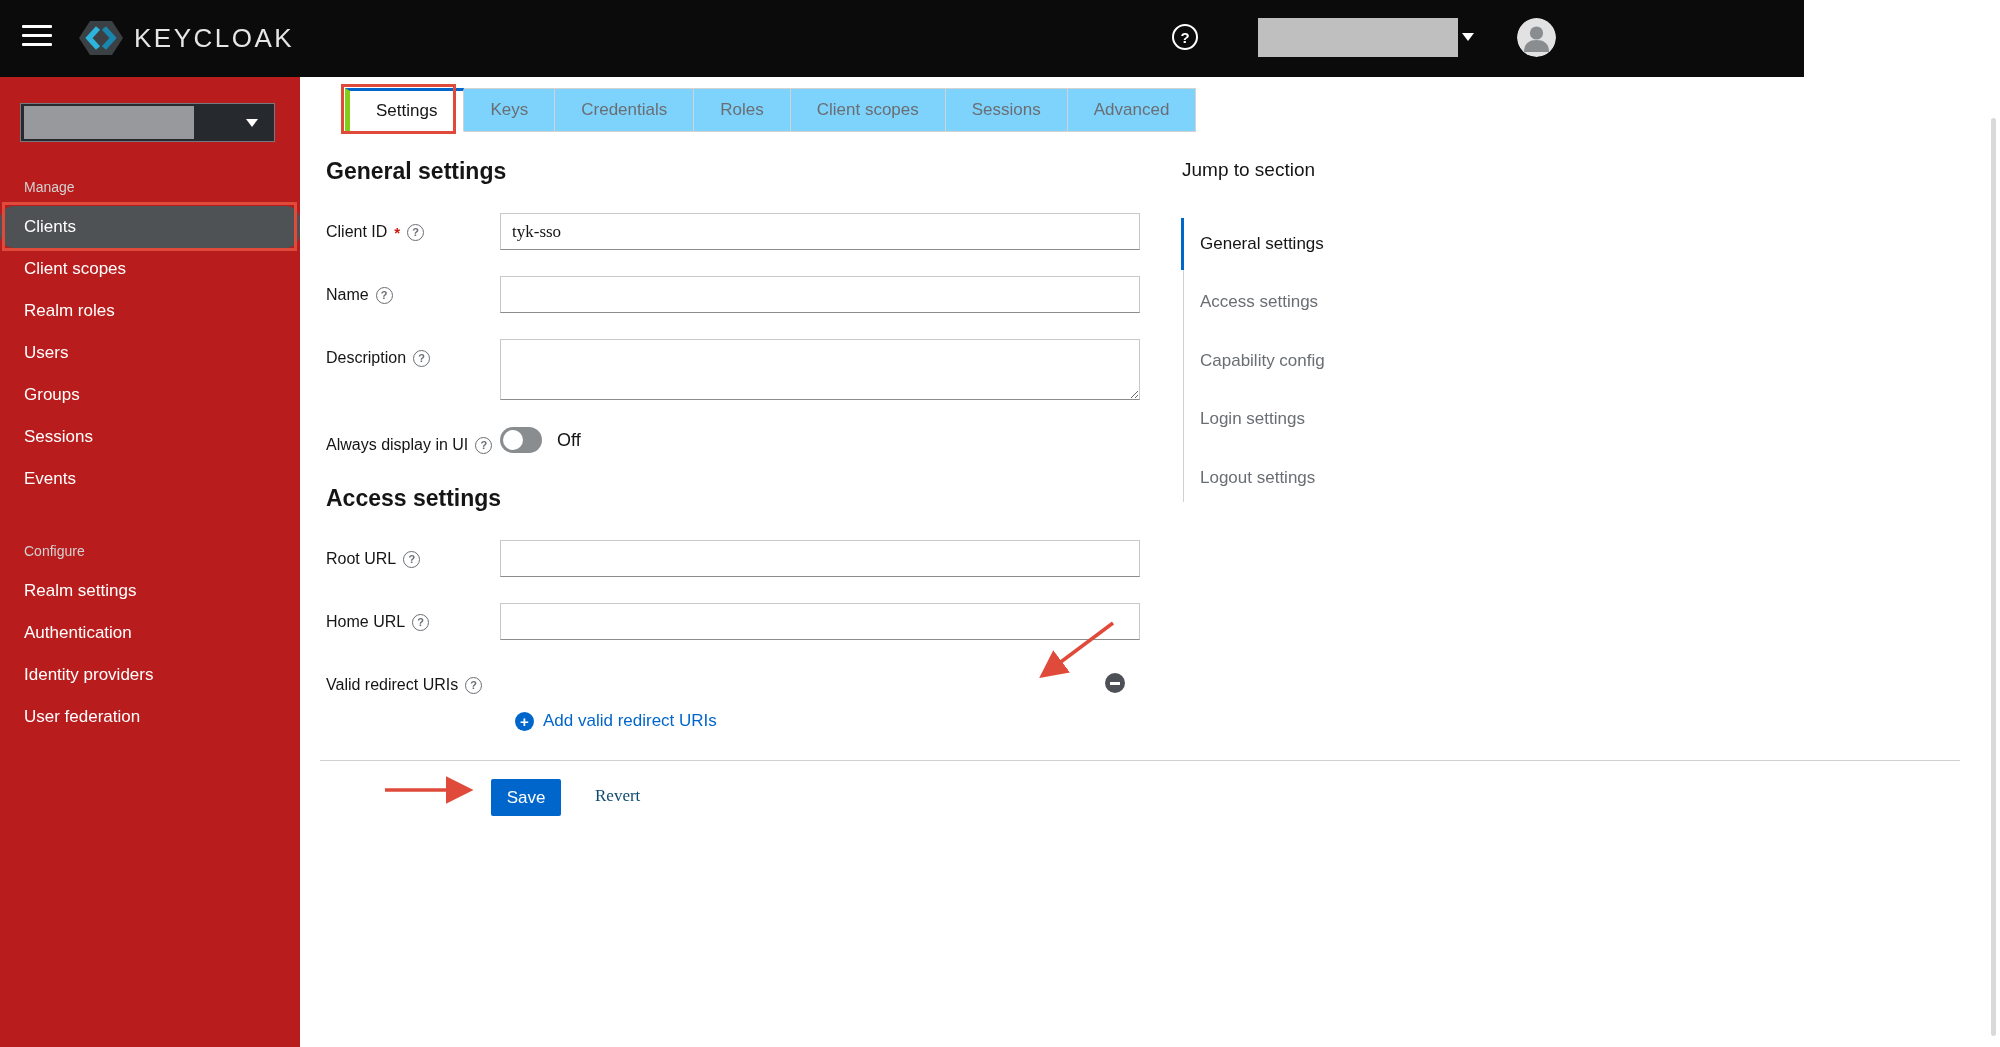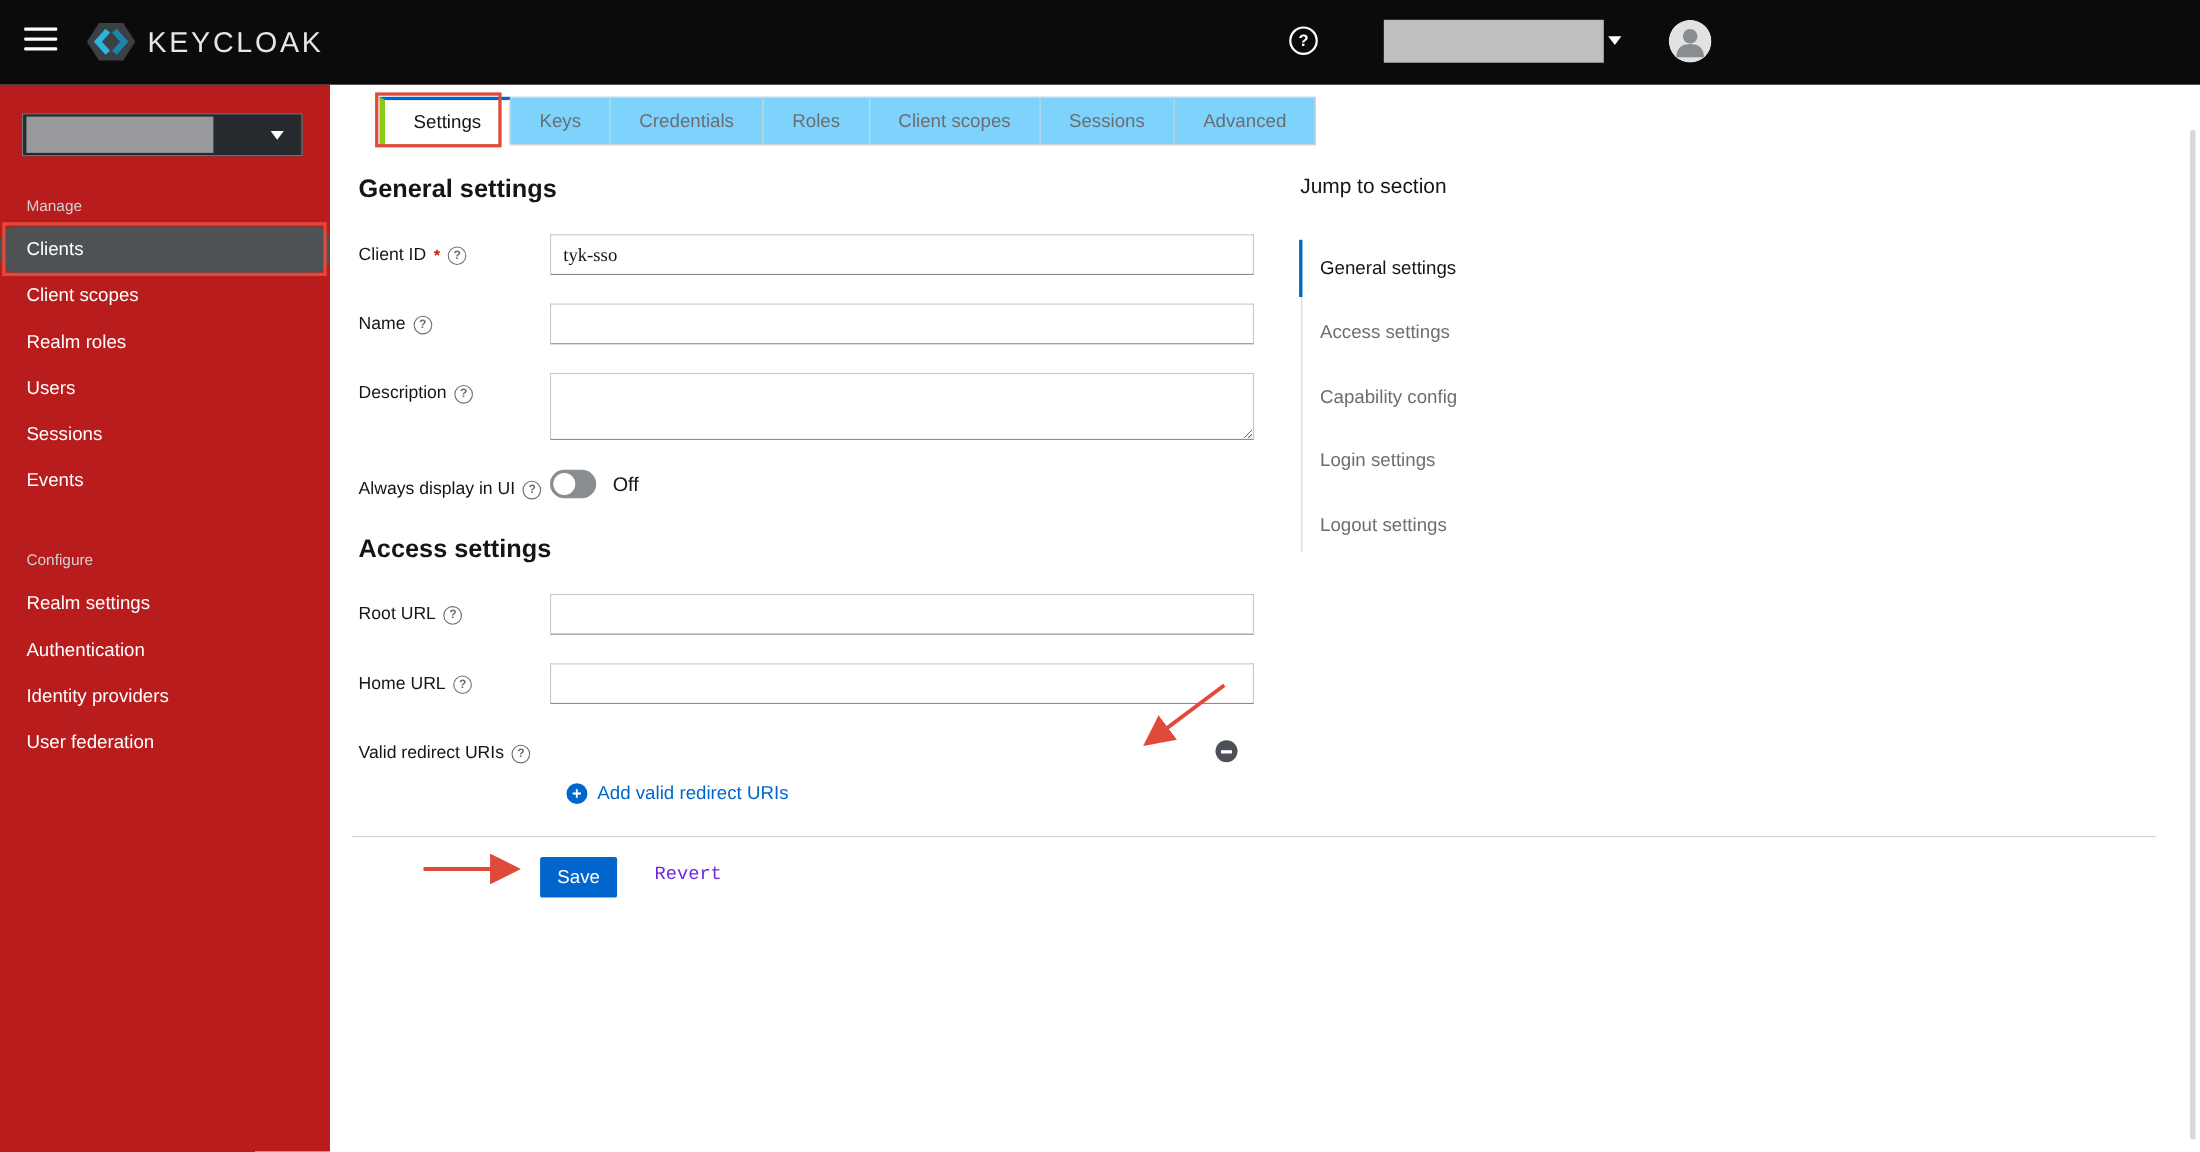--- a/index.html
+++ b/index.html
@@ -7,21 +7,21 @@
   body {
     font-family: "Liberation Sans", sans-serif;
     background:#ffffff;
     position:relative;
     overflow:hidden;
     color:#151515;
   }
   #page { position:absolute; left:0; top:0; width:2000px; height:1047px; }
 
   
-  .header { position:absolute; left:0; top:0; width:2000px; height:77px; background:#0b0b0b; z-index:20;padding-left:24px; }
+  .header { position:absolute; left:0; top:0; width:1804px; height:77px; background:#0b0b0b; z-index:20;padding-left:24px; }
   .hamburger { position:absolute; left:22px; top:25px; width:30px; height:27px; cursor:pointer; }
   .hamburger span { display:block; height:3px; background:#ffffff; margin:0 0 6px 0; border-radius:1px; }
   .brand { position:absolute; left:78px; top:19px; display:flex; align-items:center; gap:10px; }
   .brand-text { color:#e6e6e6; font-size:26px; letter-spacing:2.5px; font-weight:400; }
   .help-circle { position:absolute; left:1172px; top:24px; width:26px; height:26px; border:2px solid #ffffff; border-radius:50%;
     color:#ffffff; font-size:15px; font-weight:700; display:flex; align-items:center; justify-content:center; cursor:pointer; }
   .hdr-redacted { position:absolute; left:1258px; top:18px; width:200px; height:39px; background:#bfbfbf; cursor:pointer; }
   .hdr-caret { position:absolute; left:1462px; top:33px; width:0; height:0;
     border-left:6px solid transparent; border-right:6px solid transparent; border-top:8px solid #ffffff; cursor:pointer; }
   .avatar { position:absolute; left:1517px; top:18px; width:39px; height:39px; border-radius:50%; overflow:hidden; cursor:pointer; }
@@ -70,22 +70,22 @@
   .minus-btn::after { content:""; position:absolute; left:5px; top:9px; width:10px; height:2.5px; background:#ffffff; }
 
   .add-link { position:absolute; display:flex; align-items:center; gap:9px; cursor:pointer; background:none; border:none; padding:0; }
   .plus-circle { width:19px; height:19px; border-radius:50%; background:#0066cc; color:#ffffff; font-size:15px; font-weight:700;
     display:flex; align-items:center; justify-content:center; line-height:1; }
   .add-link-text { font-size:17px; color:#0066cc; font-family:"Liberation Sans", sans-serif; }
 
   .footer-divider { position:absolute; left:320px; top:760px; width:1640px; height:1px; background:#d2d2d2; }
   .save-btn { position:absolute; left:491px; top:779px; width:70px; height:37px; background:#0066cc; color:#ffffff;
     border:none; border-radius:2px; font-size:17px; font-family:"Liberation Sans", sans-serif; cursor:pointer; }
-  .revert-btn { position:absolute; left:595px; top:786px; background:none; border:none; font-size:17px; color:#6d28d9;
-    font-family:Liberation Mono, monospace; cursor:pointer; }
+  .revert-btn { position:absolute; left:595px; top:786px; background:none; border:none; font-size:17px; color:#0c4a6e;
+    font-family:Liberation Serif, serif; cursor:pointer; }
 
   
   .jump-heading { position:absolute; left:1182px; top:159px; font-size:19px; color:#151515; }
   .jump-rule { position:absolute; left:1183px; top:218px; width:1px; height:284px; background:#d2d2d2; }
   .jump-active-rule { position:absolute; left:1181px; top:218px; width:3px; height:52px; background:#0066cc; }
   .jump-item { position:absolute; left:1200px; font-size:17px; color:#6a6e73; cursor:pointer; white-space:nowrap; }
   .jump-item.active { color:#151515; }
 
   
   .anno-rect { position:absolute; border:3px solid #e04a3a; z-index:60; pointer-events:none; }
@@ -131,20 +131,21 @@
     <div class="realm-select">
       <div class="realm-redacted"></div>
       <span class="realm-caret"></span>
     </div>
     <nav class="nav">
       <div class="nav-group-label">Manage</div>
       <div class="nav-item active">Clients</div>
       <div class="nav-item">Client scopes</div>
       <div class="nav-item">Realm roles</div>
       <div class="nav-item">Users</div>
+      <div class="nav-item">Groups</div>
       <div class="nav-item">Sessions</div>
       <div class="nav-item">Events</div>
       <div class="nav-gap"></div>
       <div class="nav-group-label">Configure</div>
       <div class="nav-item">Realm settings</div>
       <div class="nav-item">Authentication</div>
       <div class="nav-item">Identity providers</div>
       <div class="nav-item">User federation</div>
     </nav>
   </aside>

